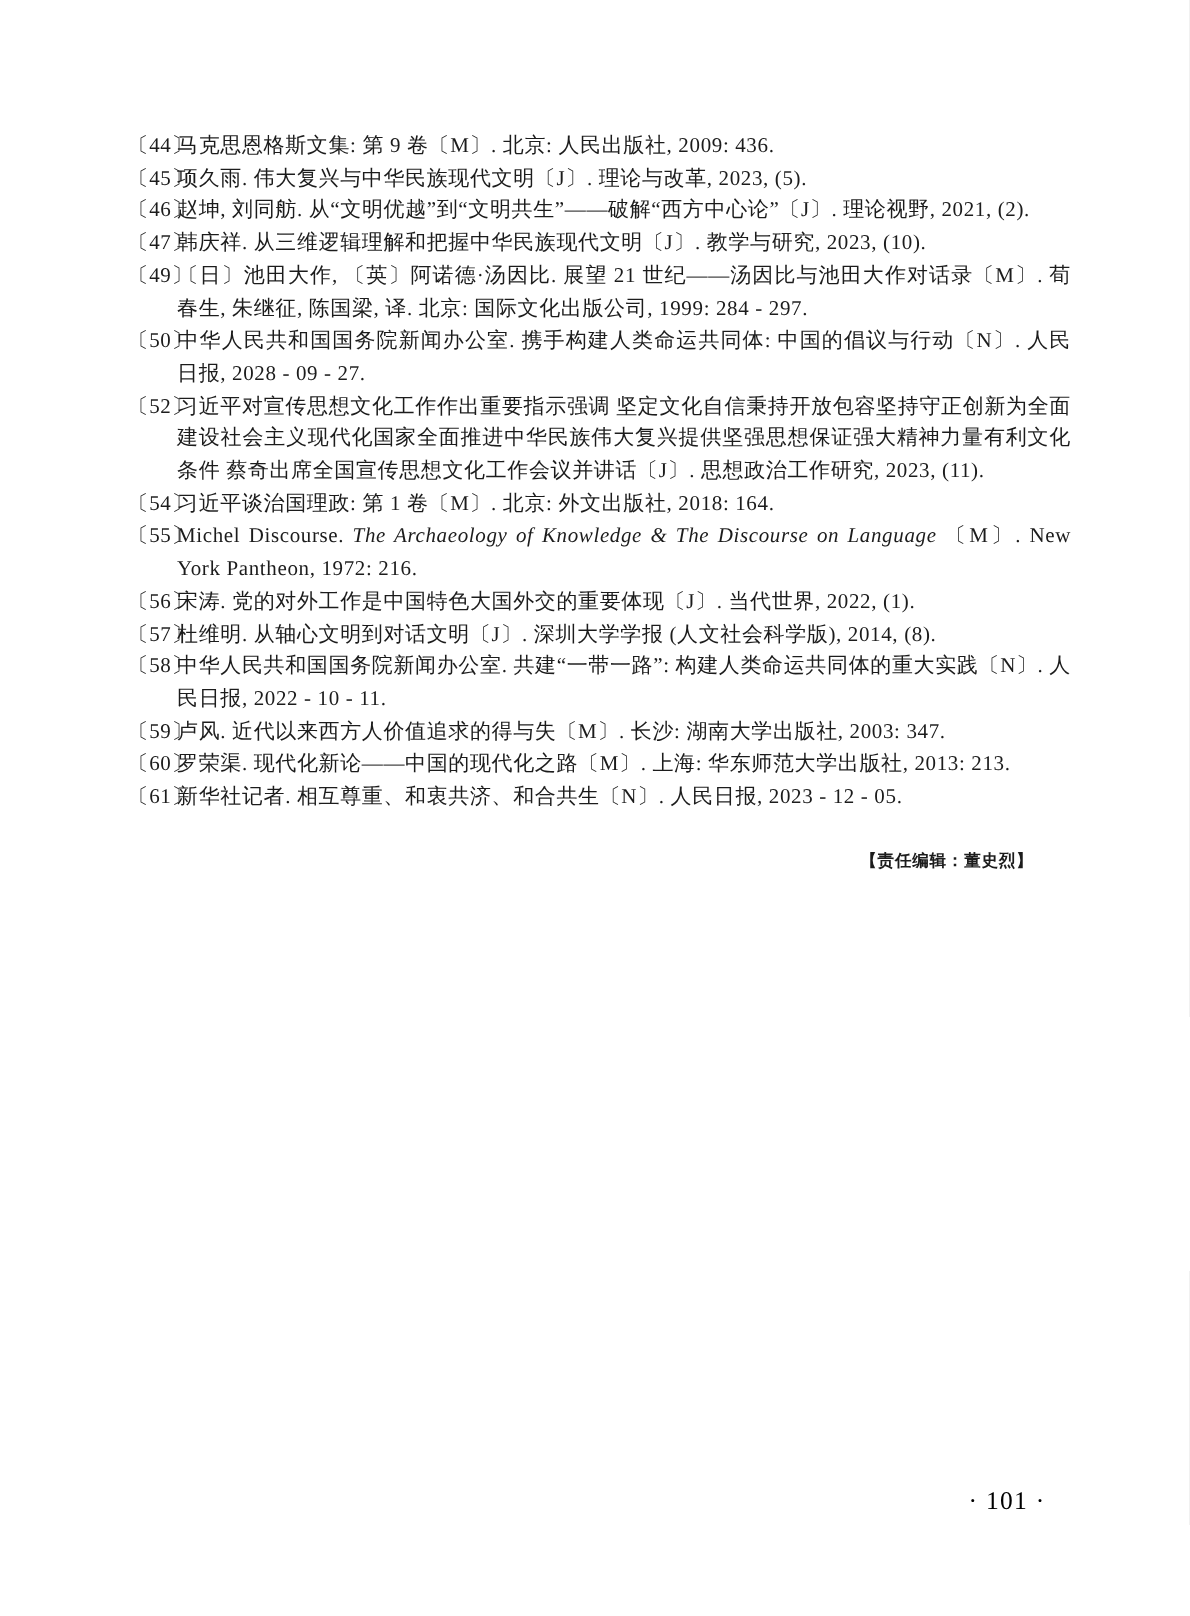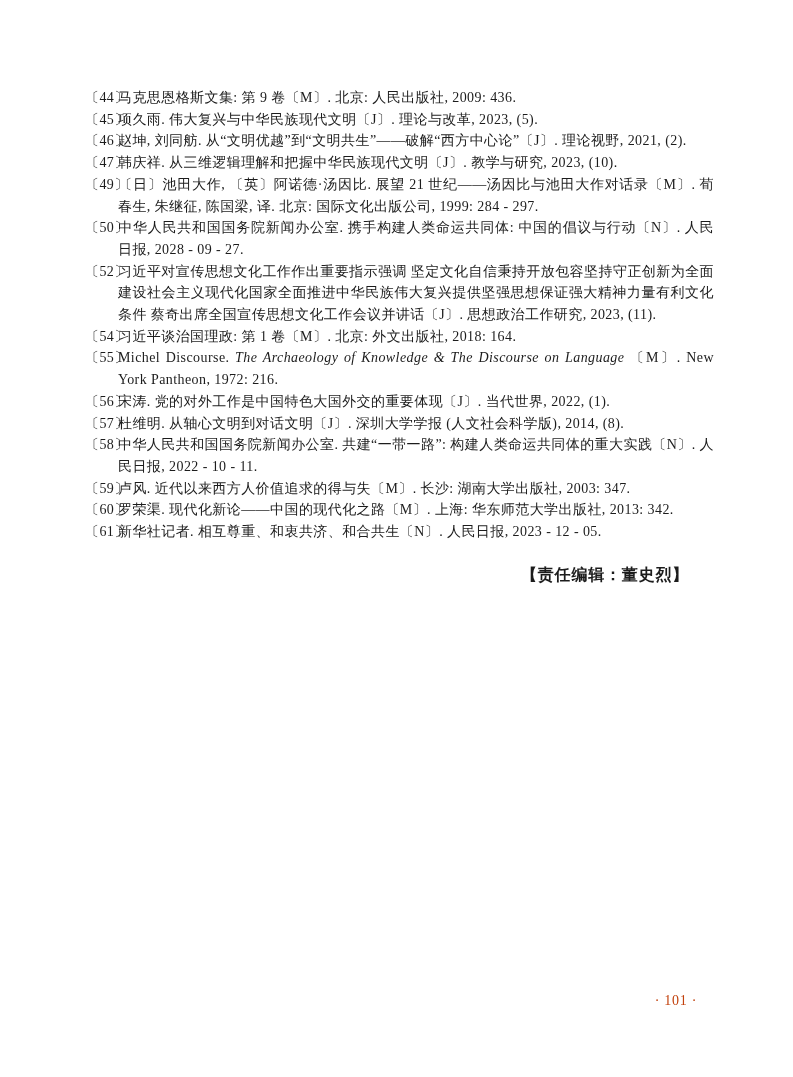--- a/index.html
+++ b/index.html
@@ -40,31 +40,31 @@
   }
   .seg-italic {
     font-style: italic;
   }
   .editor-note {
     margin-top: 21px;
     text-align: right;
     padding-right: 25px;
     font-weight: 700;
     font-family: "Liberation Sans", "DejaVu Sans", sans-serif;
-    font-size: 16px;
+    font-size: 11px;
     letter-spacing: 0.05em;
   }
   .page-number {
     position: absolute;
     top: 991px;
     right: 96px;
-    font-size: 14px;
+    font-size: 17px;
     line-height: 20px;
     letter-spacing: 0.05em;
-    color: #c2410c;
+    color: #000000;
   }
 </style>
 </head>
 <body>
 
 <div class="page">
 
   <div class="refs">
     <div>
         <p class="ref"><span class="ref-label">〔44〕</span><span class="ref-seg">马克思恩格斯文集: 第 9 卷〔M〕. 北京: 人民出版社, 2009: 436.</span></p>
@@ -73,21 +73,21 @@
         <p class="ref"><span class="ref-label">〔47〕</span><span class="ref-seg">韩庆祥. 从三维逻辑理解和把握中华民族现代文明〔J〕. 教学与研究, 2023, (10).</span></p>
         <p class="ref"><span class="ref-label">〔49〕</span><span class="ref-seg">〔日〕池田大作, 〔英〕阿诺德·汤因比. 展望 21 世纪——汤因比与池田大作对话录〔M〕. 荀春生, 朱继征, 陈国梁, 译. 北京: 国际文化出版公司, 1999: 284 - 297.</span></p>
         <p class="ref"><span class="ref-label">〔50〕</span><span class="ref-seg">中华人民共和国国务院新闻办公室. 携手构建人类命运共同体: 中国的倡议与行动〔N〕. 人民日报, 2028 - 09 - 27.</span></p>
         <p class="ref"><span class="ref-label">〔52〕</span><span class="ref-seg">习近平对宣传思想文化工作作出重要指示强调 坚定文化自信秉持开放包容坚持守正创新为全面建设社会主义现代化国家全面推进中华民族伟大复兴提供坚强思想保证强大精神力量有利文化条件 蔡奇出席全国宣传思想文化工作会议并讲话〔J〕. 思想政治工作研究, 2023, (11).</span></p>
         <p class="ref"><span class="ref-label">〔54〕</span><span class="ref-seg">习近平谈治国理政: 第 1 卷〔M〕. 北京: 外文出版社, 2018: 164.</span></p>
         <p class="ref"><span class="ref-label">〔55〕</span><span class="ref-seg">Michel Discourse. </span><span class="ref-seg seg-italic">The Archaeology of Knowledge &amp; The Discourse on Language</span><span class="ref-seg"> 〔M〕. New York Pantheon, 1972: 216.</span></p>
         <p class="ref"><span class="ref-label">〔56〕</span><span class="ref-seg">宋涛. 党的对外工作是中国特色大国外交的重要体现〔J〕. 当代世界, 2022, (1).</span></p>
         <p class="ref"><span class="ref-label">〔57〕</span><span class="ref-seg">杜维明. 从轴心文明到对话文明〔J〕. 深圳大学学报 (人文社会科学版), 2014, (8).</span></p>
         <p class="ref"><span class="ref-label">〔58〕</span><span class="ref-seg">中华人民共和国国务院新闻办公室. 共建“一带一路”: 构建人类命运共同体的重大实践〔N〕. 人民日报, 2022 - 10 - 11.</span></p>
         <p class="ref"><span class="ref-label">〔59〕</span><span class="ref-seg">卢风. 近代以来西方人价值追求的得与失〔M〕. 长沙: 湖南大学出版社, 2003: 347.</span></p>
-        <p class="ref"><span class="ref-label">〔60〕</span><span class="ref-seg">罗荣渠. 现代化新论——中国的现代化之路〔M〕. 上海: 华东师范大学出版社, 2013: 342.</span></p>
+        <p class="ref"><span class="ref-label">〔60〕</span><span class="ref-seg">罗荣渠. 现代化新论——中国的现代化之路〔M〕. 上海: 华东师范大学出版社, 2013: 213.</span></p>
         <p class="ref"><span class="ref-label">〔61〕</span><span class="ref-seg">新华社记者. 相互尊重、和衷共济、和合共生〔N〕. 人民日报, 2023 - 12 - 05.</span></p>
       </div>
     <div class="editor-note">【责任编辑：董史烈】</div>
   </div>
 
   <div class="page-number">· 101 ·</div>
 
 </div>
 
 </body></html>

